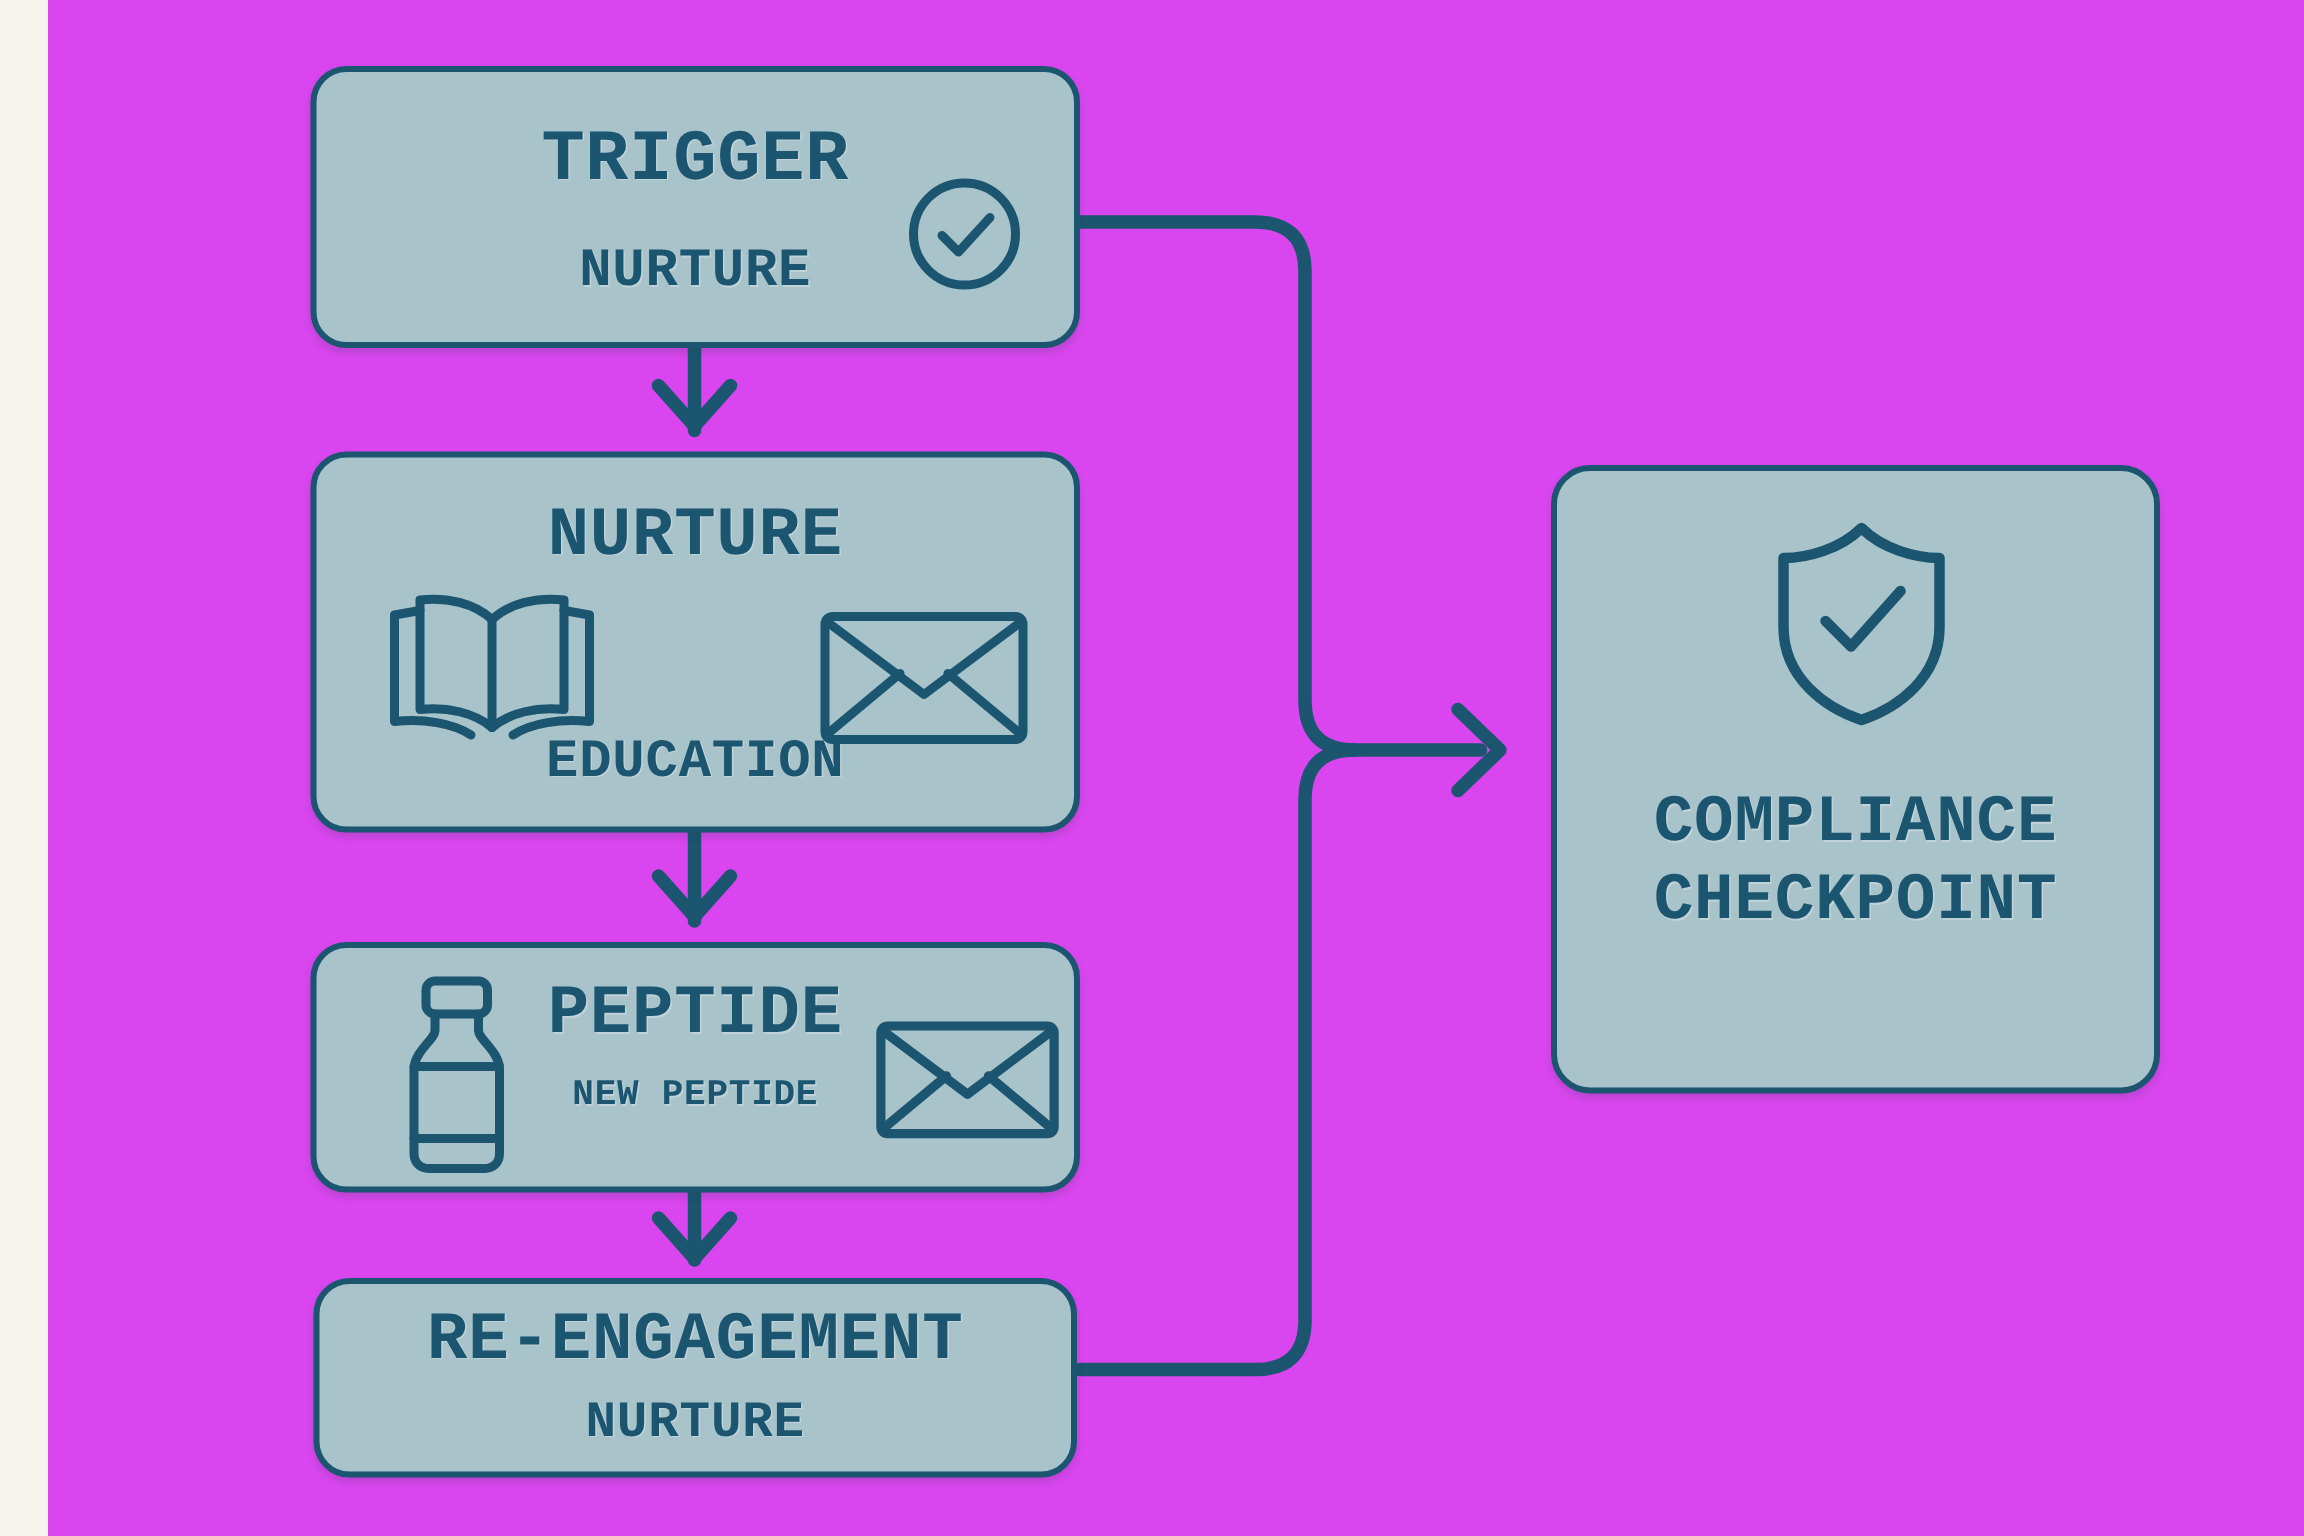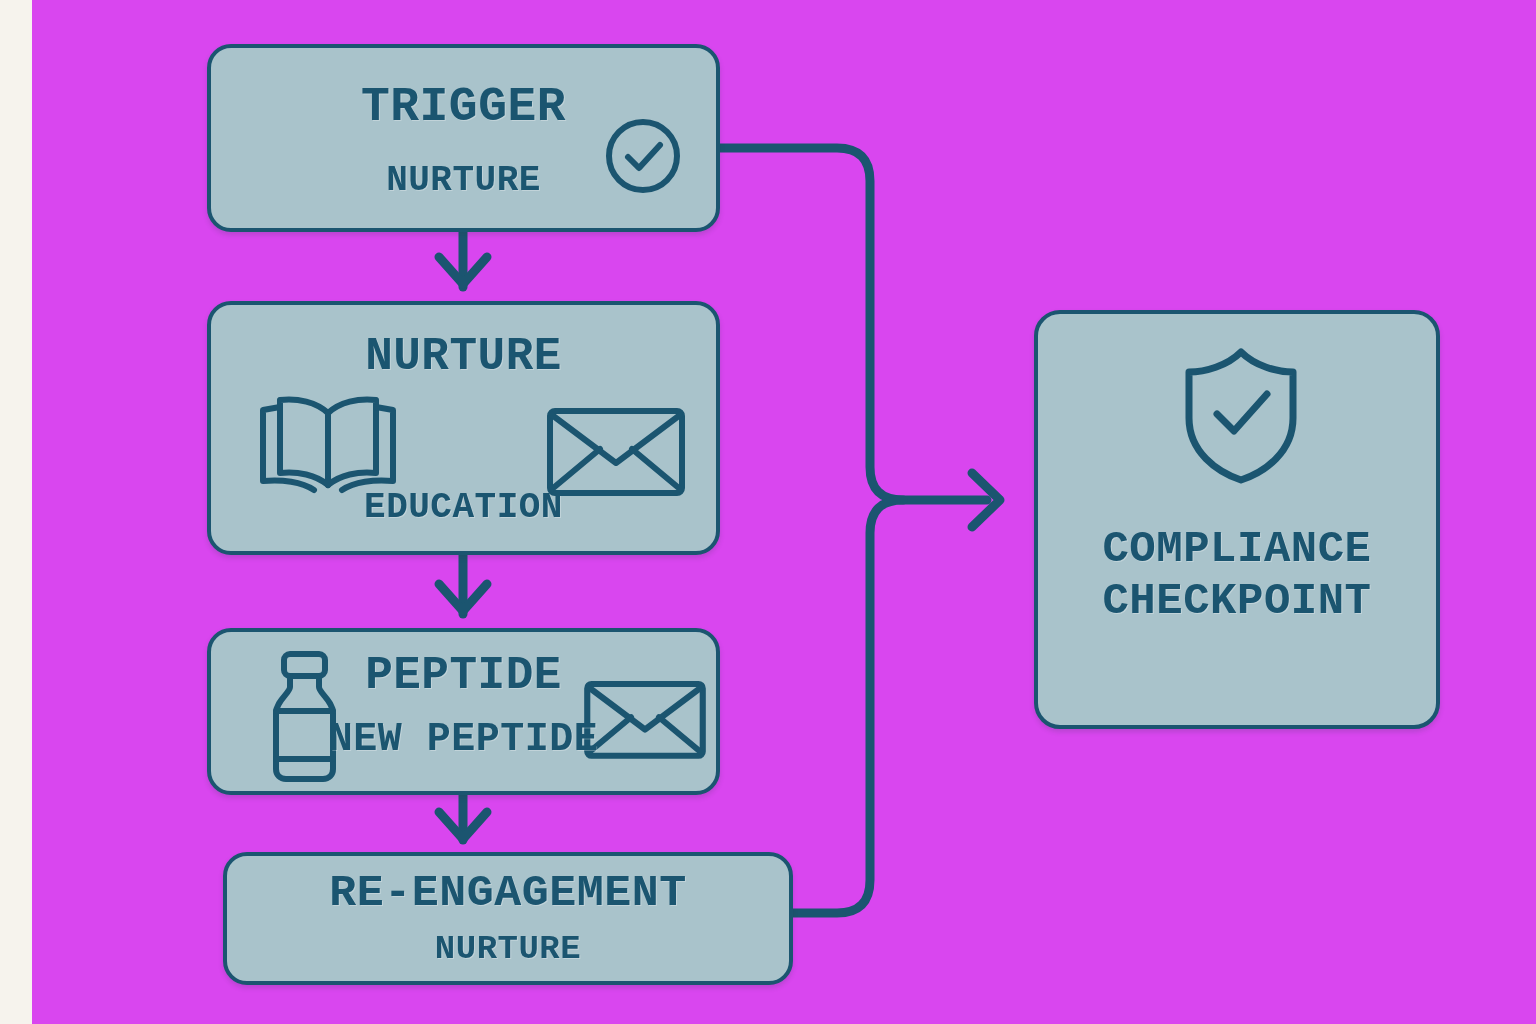--- a/index.html
+++ b/index.html
@@ -58,37 +58,37 @@
   }
   .icon {
     position: absolute;
   }
   .icon svg { display: block; }
 
   
   #node-trigger       { left: 175px; top: 44px;  width: 513px; height: 188px; }
   #node-nurture       { left: 175px; top: 301px; width: 513px; height: 254px; }
   #node-upsell        { left: 175px; top: 628px; width: 513px; height: 167px; }
-  #node-reengagement  { left: 191px; top: 852px; width: 570px; height: 133px; }
+  #node-reengagement  { left: 177px; top: 852px; width: 509px; height: 133px; }
   #node-compliance    { left: 1002px; top: 310px; width: 406px; height: 419px; border-radius: 26px; }
 
   
   #node-trigger .title     { top: 32px;  font-size: 48px; }
   #node-trigger .subtitle  { top: 112px; font-size: 36px; }
   #node-trigger .icon      { left: 386px; top: 62px; }
 
   
   #node-nurture .title     { top: 26px;  font-size: 46px; }
   #node-nurture .subtitle  { top: 182px; font-size: 36px; }
   #icon-book    { left: 43px;  top: 86px; }
   #icon-mail-1  { left: 333px; top: 96px; }
 
   
   #node-upsell .title      { top: 18px;  font-size: 46px; }
-  #node-upsell .subtitle   { top: 85px;  font-size: 40px; }
+  #node-upsell .subtitle   { top: 85px;  font-size: 24px; }
   #icon-vial    { left: 52px;  top: 17px; }
   #icon-mail-2  { left: 371px; top: 43px; }
 
   
   #node-reengagement .title    { top: 12px; font-size: 45px; }
   #node-reengagement .subtitle { top: 74px; font-size: 34px; }
 
   
   #node-compliance .icon-shield { left: 141px; top: 32px; }
   #node-compliance .title  { top: 210px; font-size: 44px; line-height: 1.18; }

